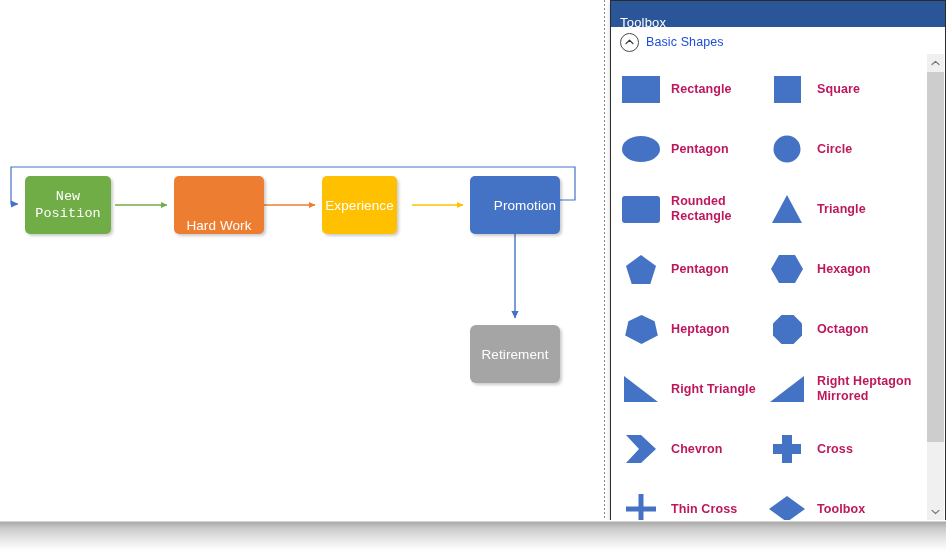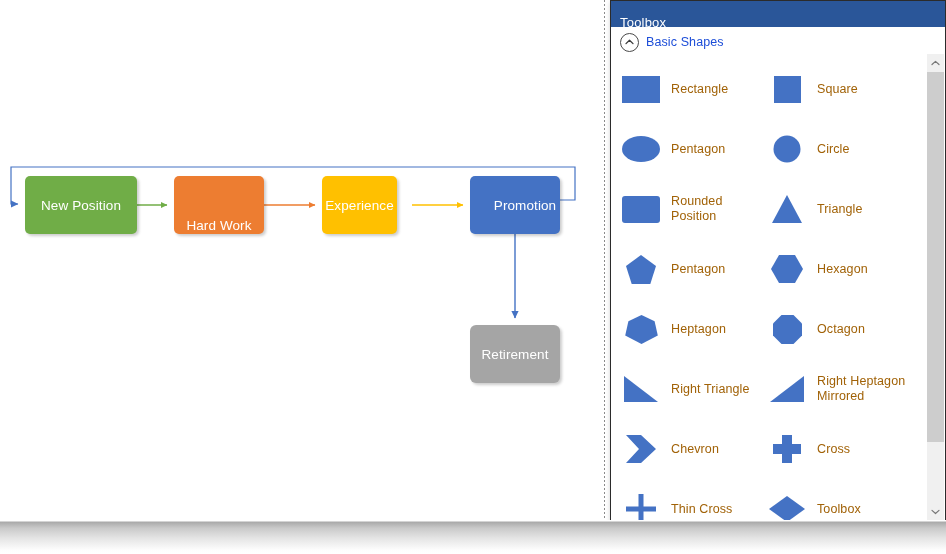--- a/index.html
+++ b/index.html
@@ -33,21 +33,21 @@
     border-radius:5px;
     display:flex;align-items:center;justify-content:center;
     text-align:center;
     color:#ffffff;
     font-size:13.5px;
     line-height:17px;
     letter-spacing:.1px;
     box-shadow:2px 2px 3px rgba(0,0,0,.20);
     box-sizing:border-box;
   }
-  .node-newposition{left:25px;top:176px;width:112px;height:58px;background:#70ad47;}
+  .node-newposition{left:25px;top:176px;width:86px;height:58px;background:#70ad47;font-family:Liberation Mono, monospace;}
   .node-hardwork   {left:174px;top:176px;width:90px;height:58px;background:#ed7d31;align-items:flex-end;}
   .node-experience {left:322px;top:176px;width:75px;height:58px;background:#ffc000;}
   .node-promotion  {left:470px;top:176px;width:90px;height:58px;background:#4472c4;padding-left:20px;}
   .node-retirement {left:470px;top:325px;width:90px;height:58px;background:#a5a5a5;border-radius:6px;}
 
   
   .connectors{position:absolute;left:0;top:0;width:609px;height:522px;pointer-events:none;}
 
   
   .toolbox{
@@ -93,22 +93,23 @@
     width:146px;height:60px;
     gap:9px;
     flex:none;
   }
   .shape-art{
     width:42px;height:40px;flex:none;
     display:flex;align-items:center;justify-content:center;
   }
   .shape-art svg{display:block;overflow:visible;}
   .shape-label{
-    font-size:12.5px;color:#a16207;line-height:15px;
+    font-size:12.5px;color:#be185d;line-height:15px;
     letter-spacing:.1px;
+    font-weight:bold;
   }
 
   
   .scrollbar{
     position:absolute;right:1px;top:27px;width:17px;bottom:1px;
     background:#f0f0f0;
   }
   .sb-arrow{
     width:17px;height:17px;
     display:flex;align-items:center;justify-content:center;
@@ -232,21 +233,21 @@
           </div>
         </div>
 
         <div class="shape-row">
           <div class="shape-cell">
             <span class="shape-art">
               <svg width="38" height="27" viewBox="0 0 38 27">
                   <rect x="0" y="0" width="38" height="27" rx="3" ry="3" fill="#4472c4"></rect>
                 </svg>
             </span>
-            <span class="shape-label">Rounded Position</span>
+            <span class="shape-label">Rounded Rectangle</span>
           </div>
           <div class="shape-cell">
             <span class="shape-art">
               <svg width="30" height="28" viewBox="0 0 30 28">
                   <polygon points="15,0 30,28 0,28" fill="#4472c4"></polygon>
                 </svg>
             </span>
             <span class="shape-label">Triangle</span>
           </div>
         </div>

